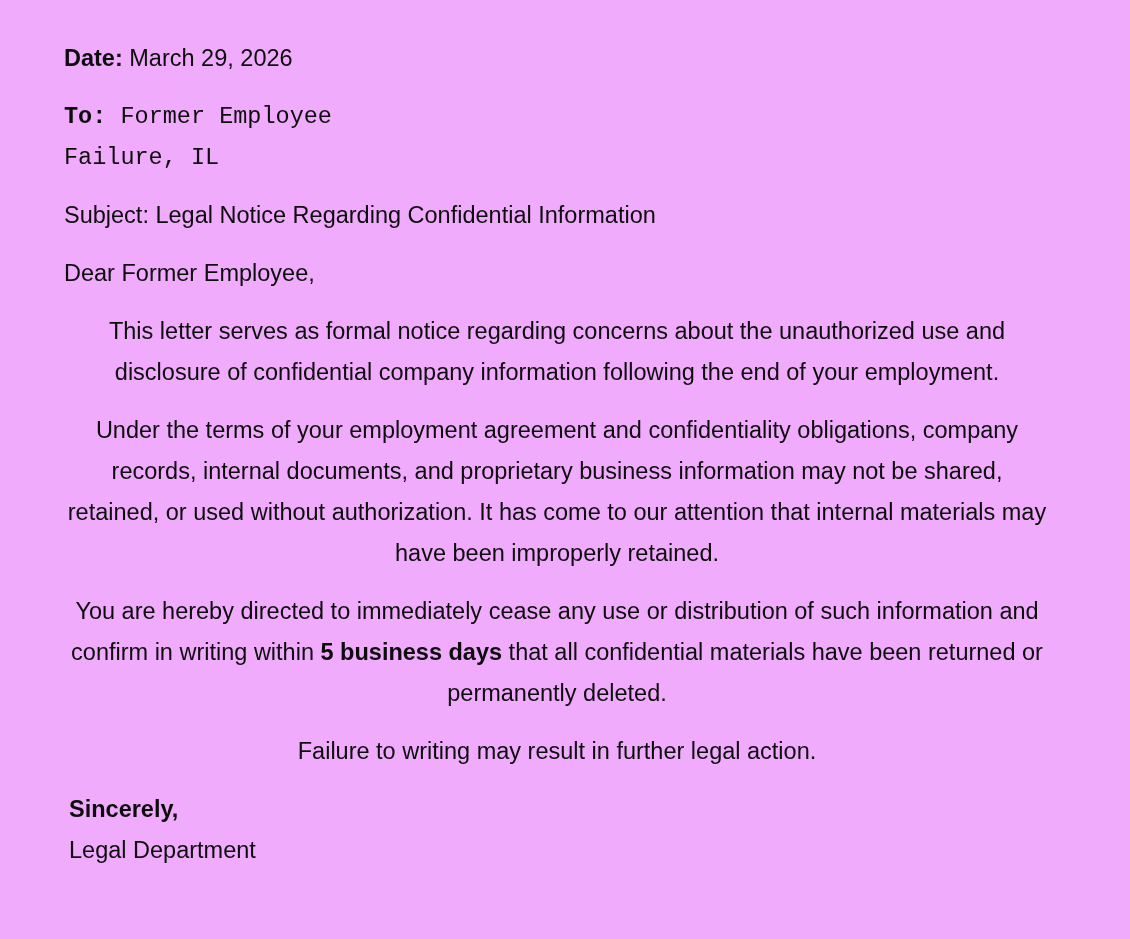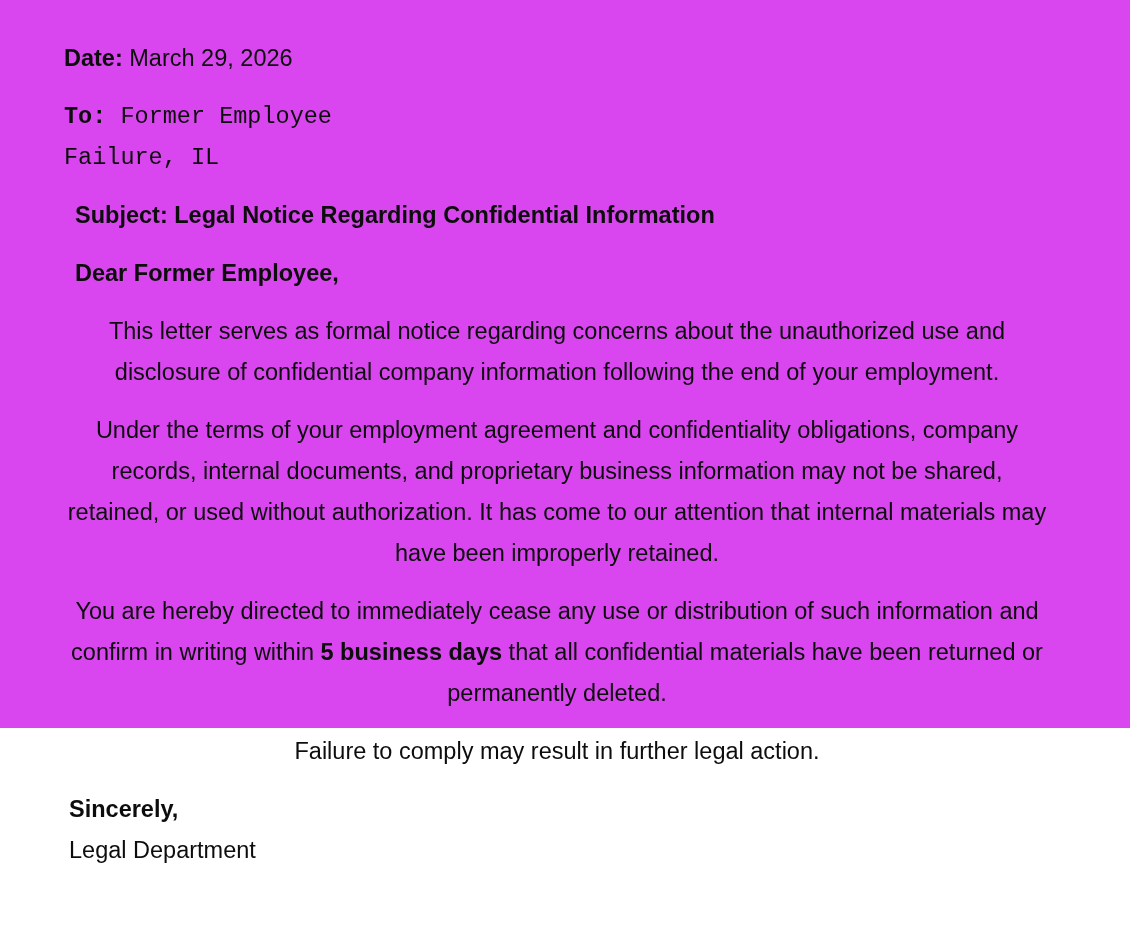--- a/index.html
+++ b/index.html
@@ -11,22 +11,22 @@
   body {
     width: 1130px;
     height: 939px;
     font-family: "Liberation Sans", sans-serif;
     color: #0d0d0d;
     -webkit-font-smoothing: antialiased;
   }
   .page {
     box-sizing: border-box;
     width: 1130px;
-    height: 728px;
-    background: #d946ef;
+    height: 939px;
+    background: #f0abfc;
     padding: 38px 64px 0 64px;
   }
   .letter {
     width: 986px;
     font-size: 23.5px;
     line-height: 41px;
   }
   
   .block {
     margin: 0 0 17px 0;
@@ -43,22 +43,22 @@
     margin: 0 0 17px 0;
     text-align: center;
   }
   .para.last {
     margin-bottom: 17px;
   }
   b, .bold {
     font-weight: 700;
   }
   .heading {
-    font-weight: 700;
-    margin: 0 0 17px 11px;
+    font-weight: 400;
+    margin: 0 0 17px 0;
   }
   .signoff {
     margin: 5px;
   }
 </style>
 </head>
 <body>
 
 <div class="page">
   <div class="letter">
@@ -75,21 +75,21 @@
     <div class="heading">Subject: Legal Notice Regarding Confidential Information</div>
 
     <div class="heading">Dear Former Employee,</div>
 
     <p class="para">This letter serves as formal notice regarding concerns about the unauthorized use and disclosure of confidential company information following the end of your employment.</p>
 
     <p class="para">Under the terms of your employment agreement and confidentiality obligations, company records, internal documents, and proprietary business information may not be shared, retained, or used without authorization. It has come to our attention that internal materials may have been improperly retained.</p>
 
     <p class="para"><span>You are hereby directed to immediately cease any use or distribution of such information and confirm in writing within </span><b>5 business days</b><span> that all confidential materials have been returned or permanently deleted.</span></p>
 
-    <p class="para last">Failure to comply may result in further legal action.</p>
+    <p class="para last">Failure to writing may result in further legal action.</p>
 
     <div class="signoff">
       <span class="line bold">Sincerely,</span>
       <span class="line">Legal Department</span>
     </div>
 
   </div>
 </div>
 
 </body></html>

